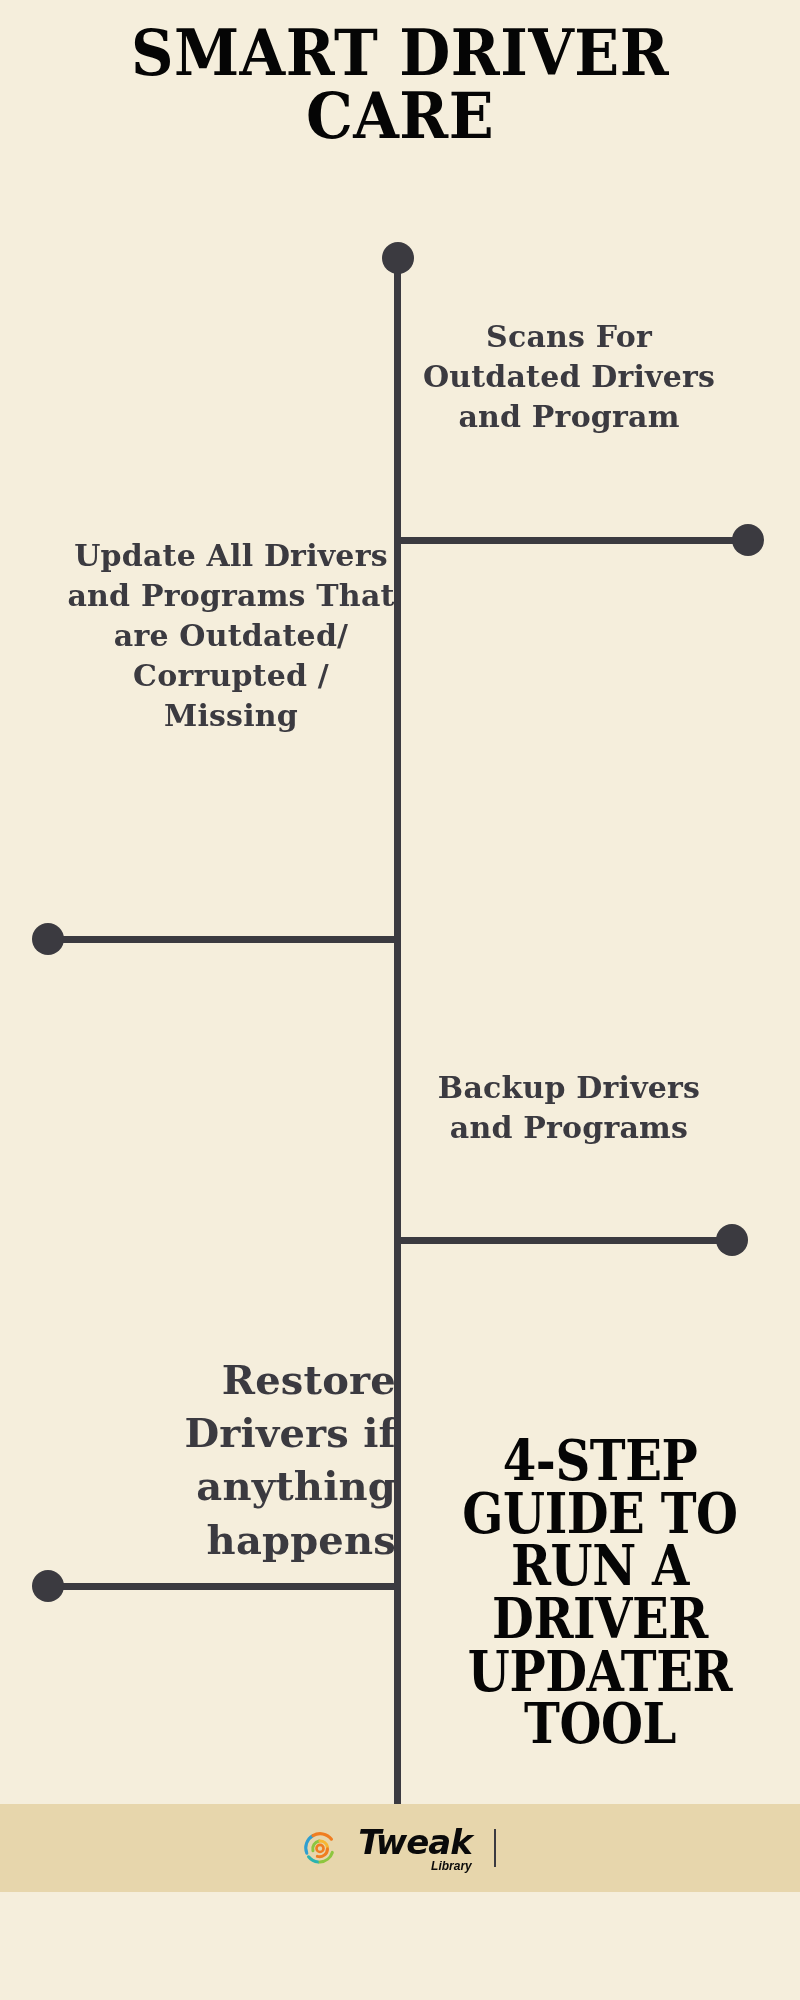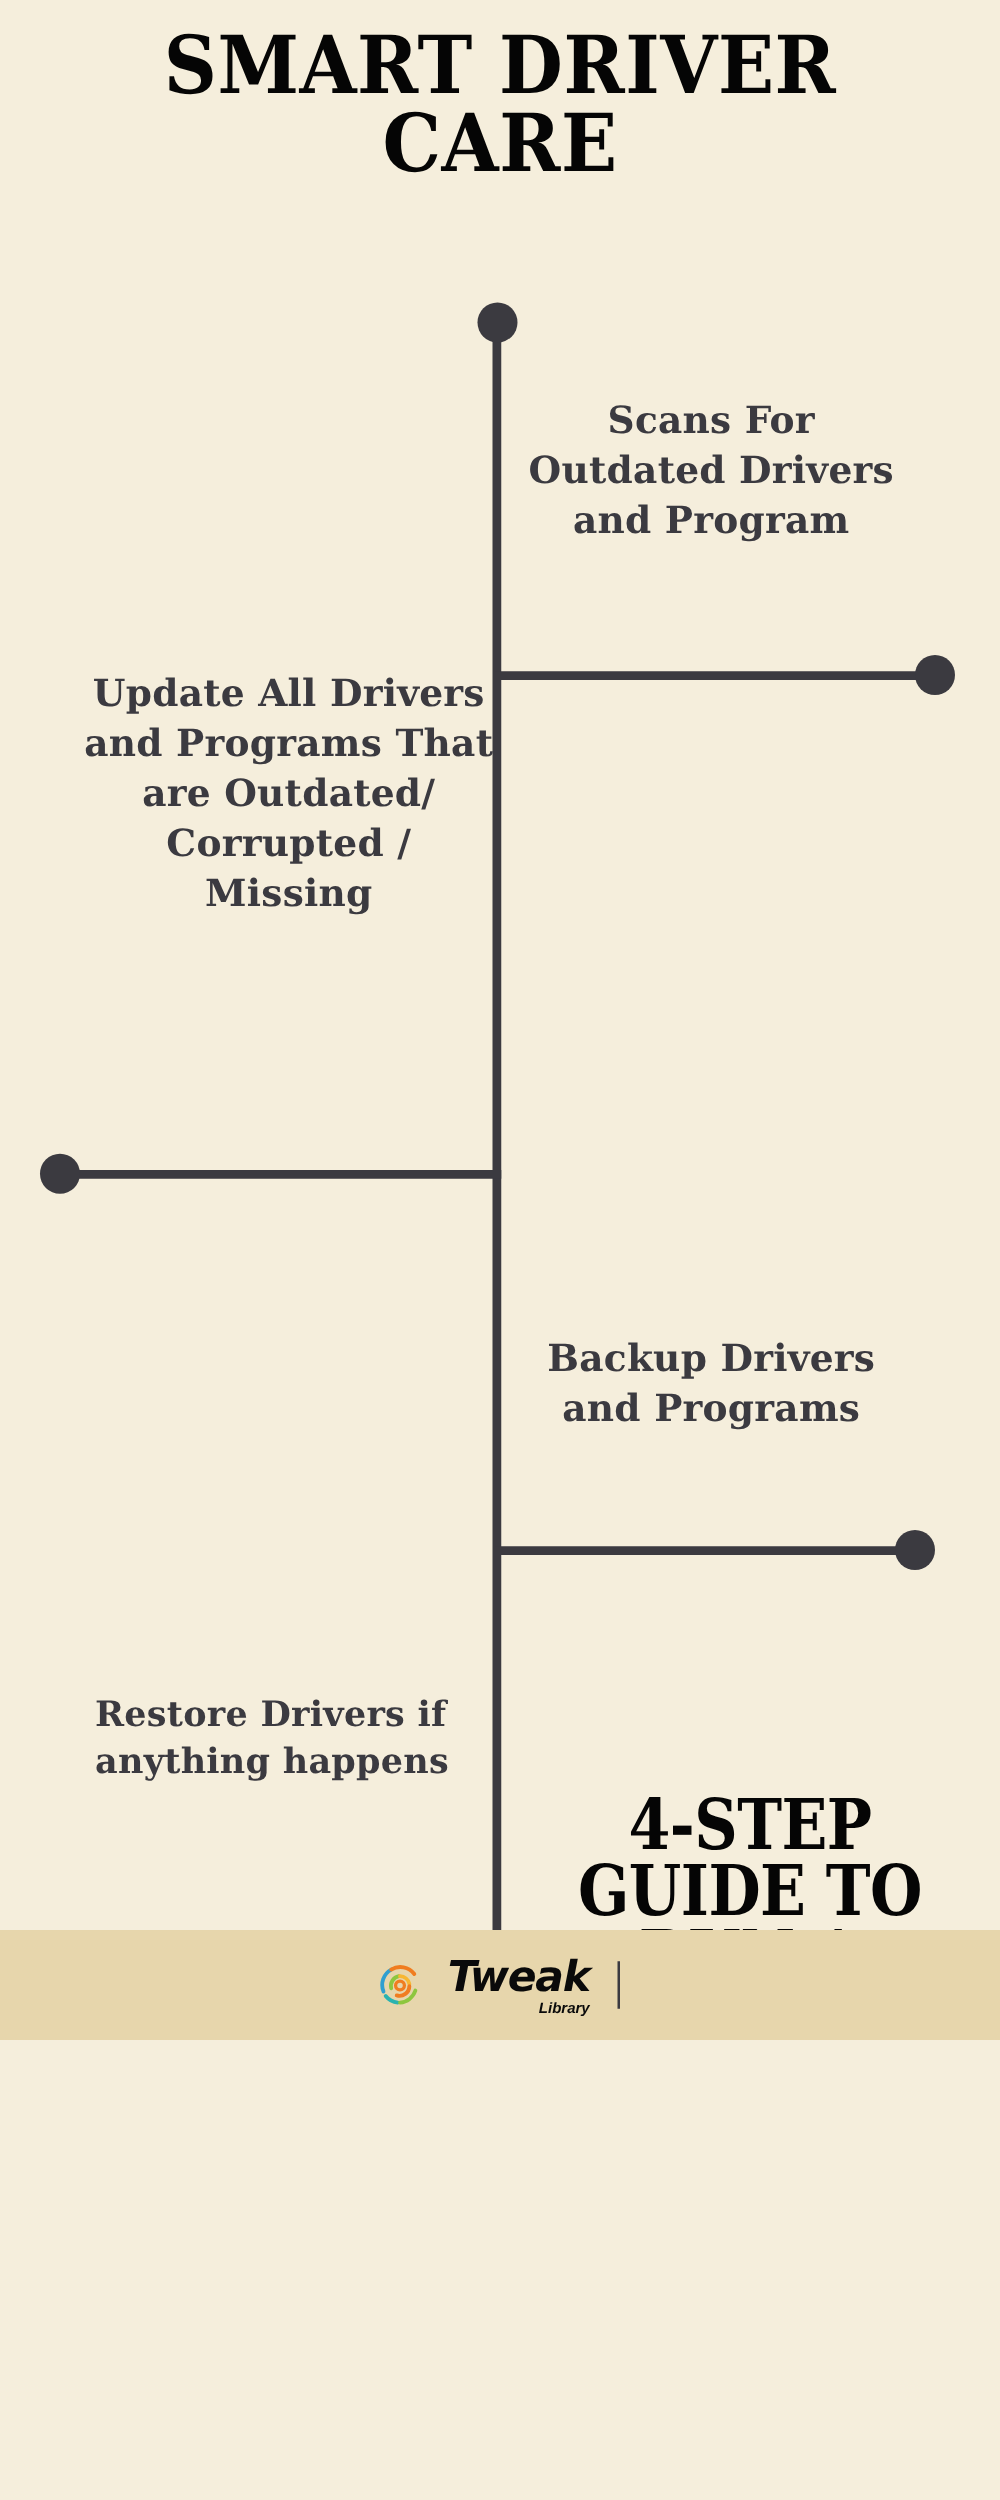--- a/index.html
+++ b/index.html
@@ -10,21 +10,21 @@
     width: 800px;
     height: 2000px;
     background: #f5eedc;
     font-family: "Liberation Serif", serif;
     overflow: hidden;
   }
 
   #infographic {
     position: relative;
     width: 800px;
-    height: 1632px;
+    height: 1892px;
     background: #f5eedc;
     overflow: hidden;
   }
 
   
   .title {
     position: absolute;
     left: 80px;
     top: 22px;
     width: 640px;
@@ -109,25 +109,25 @@
     text-align: center;
   }
   .step-3 {
     left: 404px;
     top: 1037px;
     width: 330px;
     font-size: 30px;
     text-align: center;
   }
   .step-4 {
-    left: 76px;
+    left: 66px;
     top: 1322px;
     width: 330px;
-    font-size: 28px;
-    text-align: left;
+    font-size: 40px;
+    text-align: right;
   }
 
   
   .headline {
     position: absolute;
     left: 410px;
     top: 1434px;
     width: 380px;
     text-align: center;
     font-family: "DejaVu Serif", "Liberation Serif", serif;

